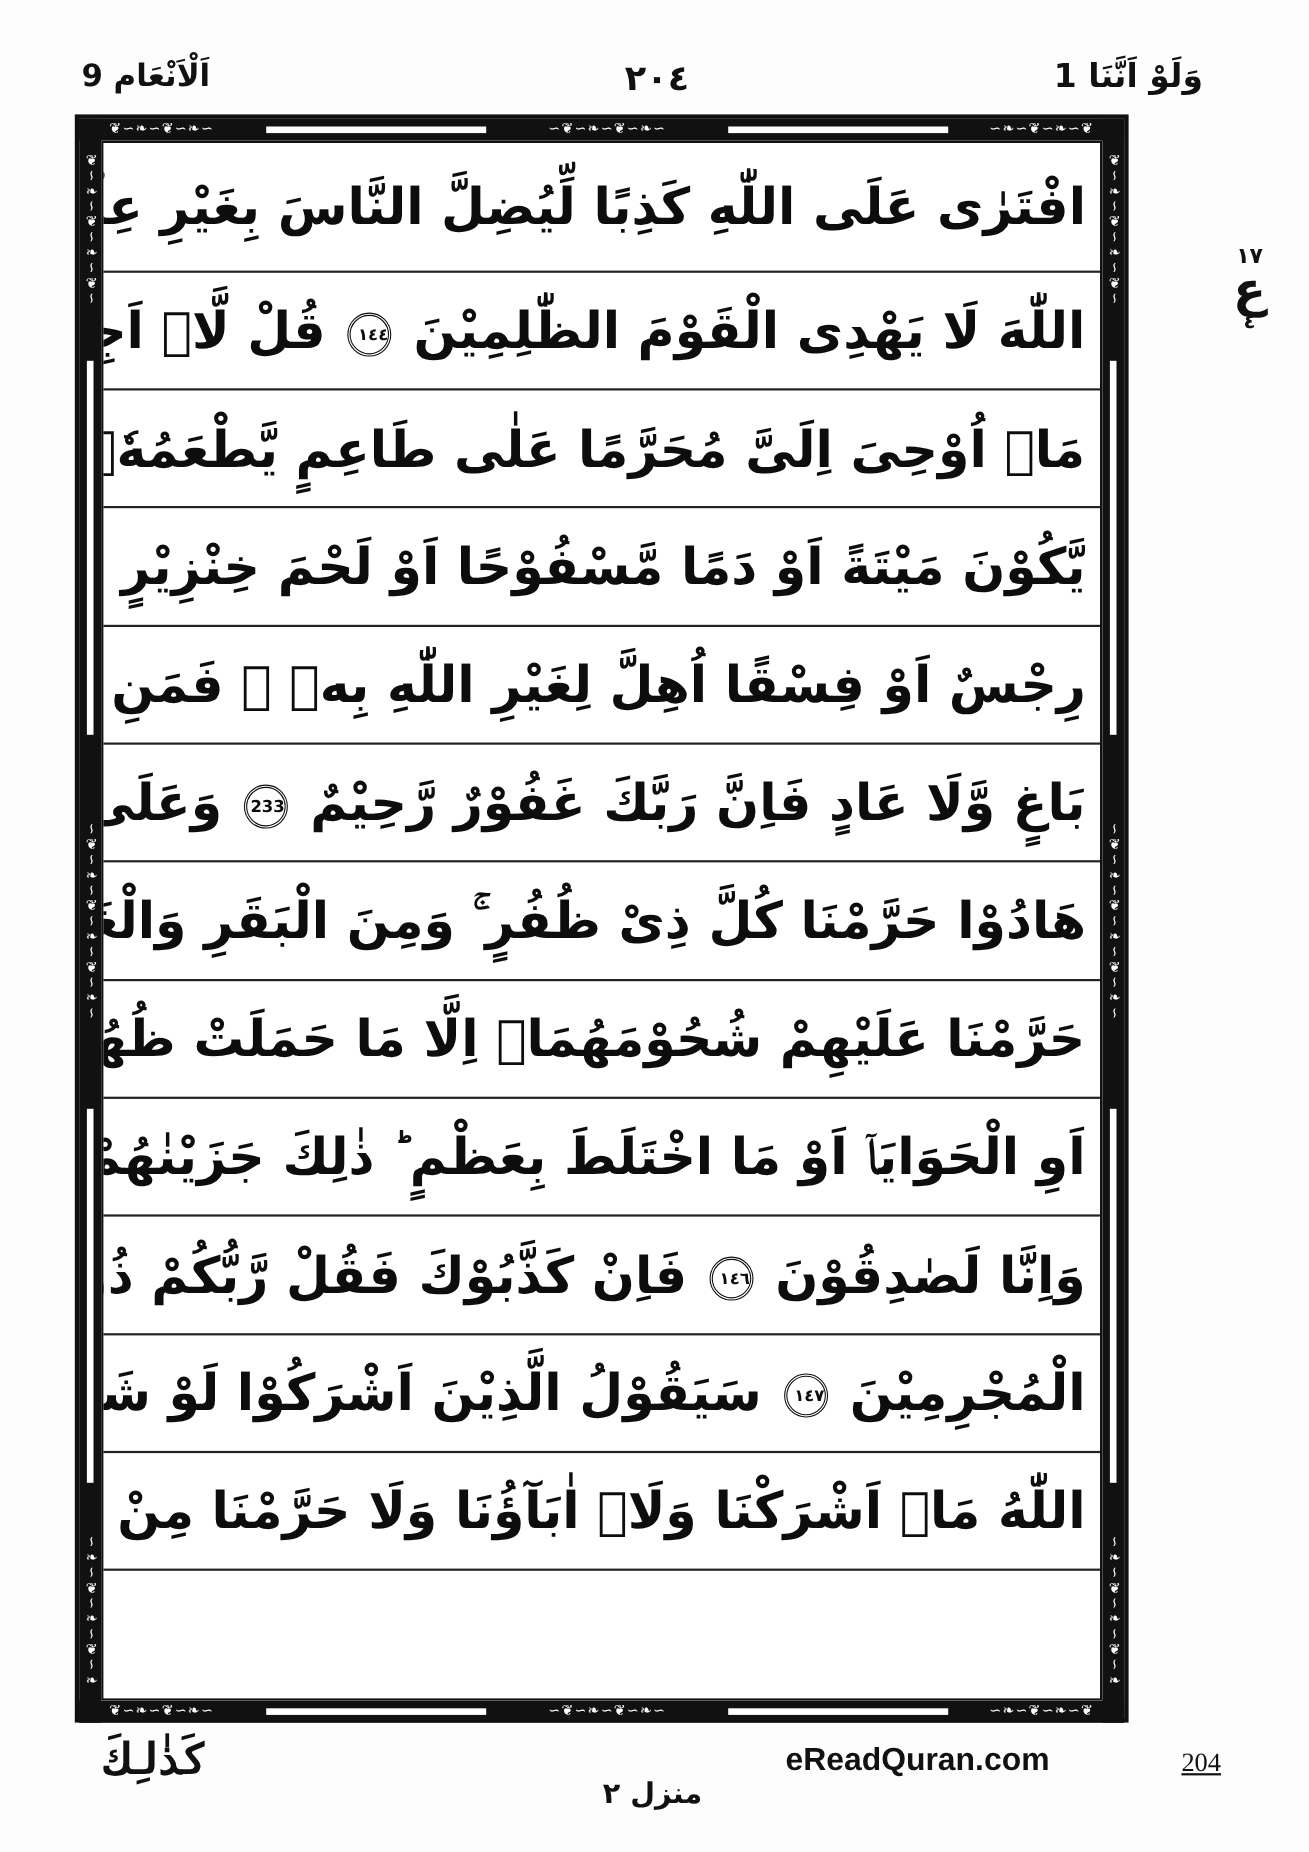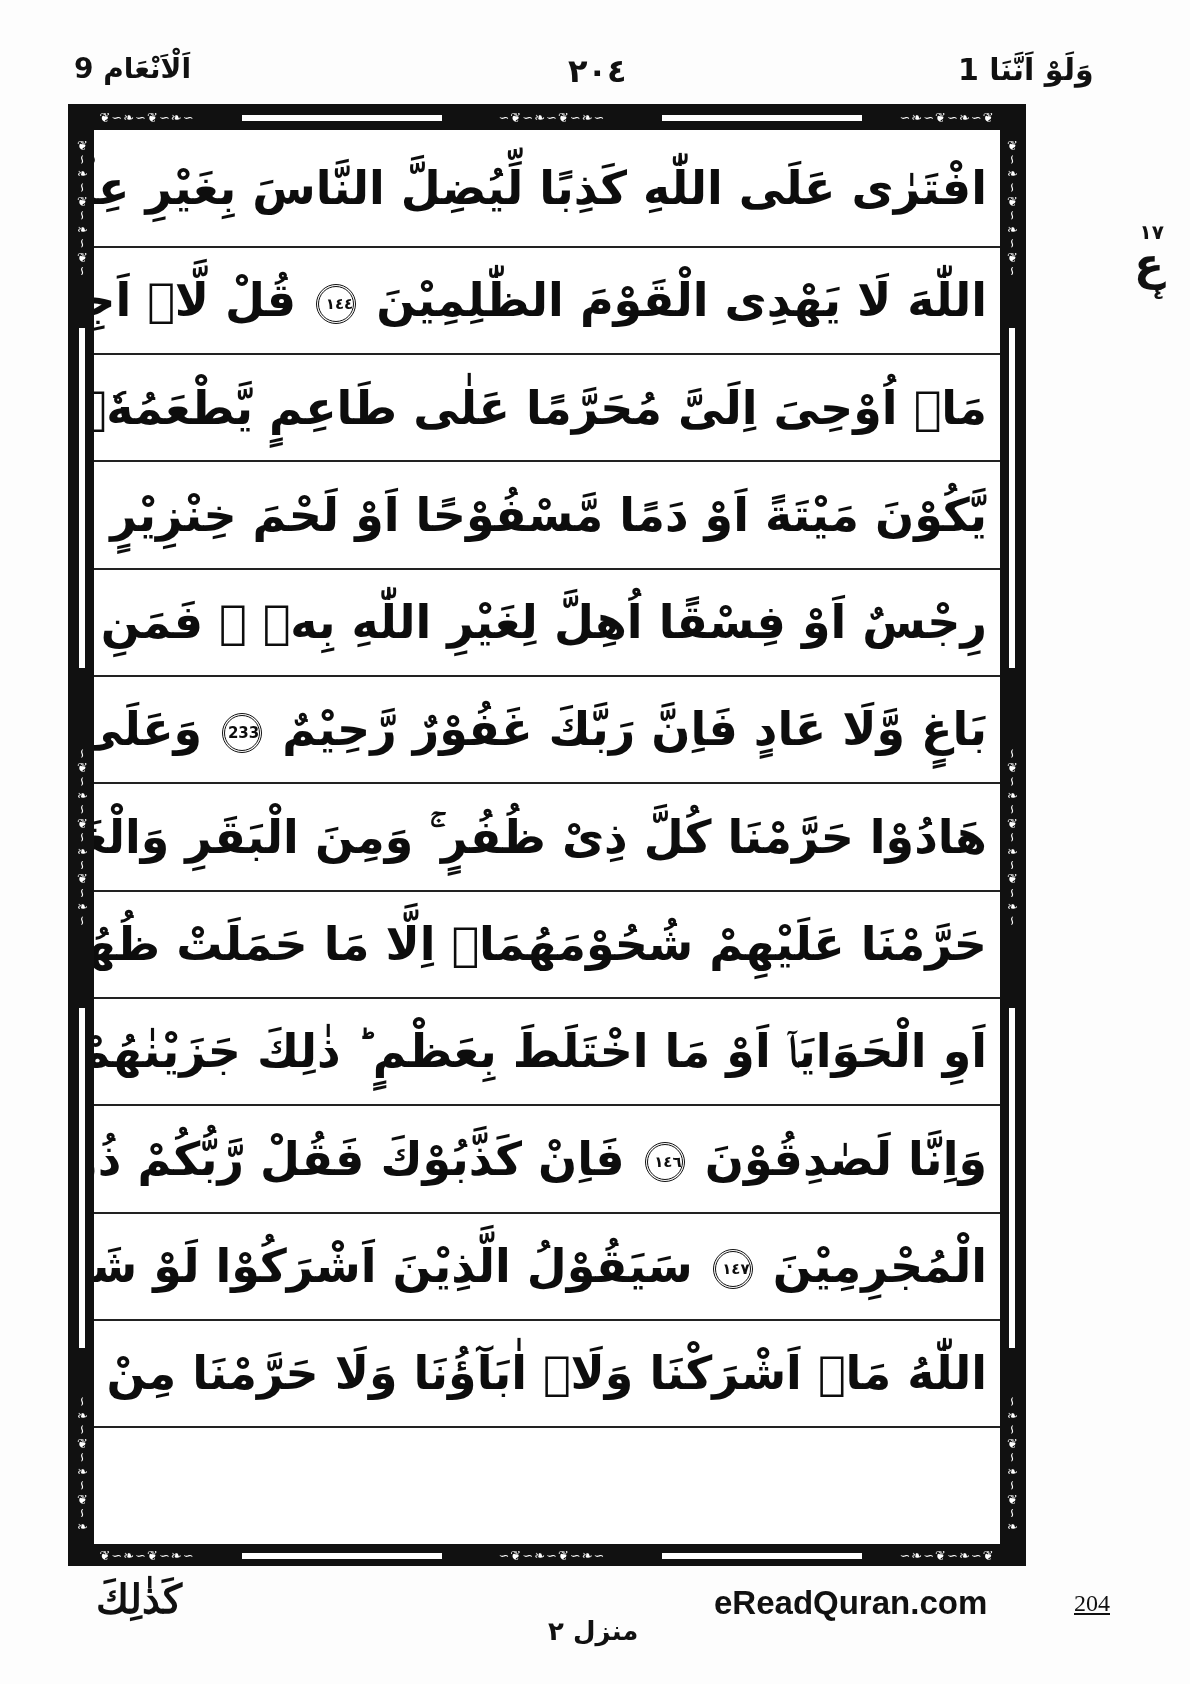--- a/index.html
+++ b/index.html
@@ -38,30 +38,30 @@
     white-space: nowrap; text-align: justify; text-align-last: justify; width: 880px; color: #0d0d0d;
   }
   .vmark {
     display: inline-block; width: 40px; height: 40px; border: 3px double #111; border-radius: 50%;
     font-size: 15px; line-height: 34px; text-align: center; vertical-align: middle; font-weight: bold; box-sizing: border-box;
     margin: 0 4px;
   }
 
   .ruku {
     position: absolute; left: 1108px; top: 222px; width: 56px; direction: rtl;
-    font-weight: bold; color: #111; line-height: 1;
+    text-align: center; font-weight: bold; color: #111; line-height: 1;
   }
   .ruku .n1 { font-size: 20px; display: block; }
   .ruku .ain { font-size: 44px; display: block; }
   .ruku .n2 { font-size: 18px; display: block; margin-top: -2px; }
 
   .ftr { position: absolute; color: #111; }
-  .ftr-catch { left: 96px; top: 1576px; font-size: 40px; font-weight: bold; direction: rtl; font-family: Liberation Sans, sans-serif; }
+  .ftr-catch { left: 96px; top: 1576px; font-size: 40px; font-weight: bold; direction: rtl; font-family: Liberation Mono, monospace; }
   .ftr-manzil { left: 548px; top: 1616px; font-size: 26px; font-weight: bold; direction: rtl; }
-  .ftr-site { left: 714px; top: 1584px; font-size: 33px; font-weight: bold; font-family: "Liberation Sans", sans-serif; }
+  .ftr-site { left: 714px; top: 1584px; font-size: 29px; font-weight: bold; font-family: "Liberation Sans", sans-serif; }
   .ftr-page { left: 1074px; top: 1590px; font-size: 24px; font-family: "Liberation Serif", serif; text-decoration: underline; }
 </style>
 </head>
 <body>
 
 <div class="hdr hdr-right">وَلَوْ اَنَّنَا 1</div>
 <div class="hdr hdr-center">٢٠٤</div>
 <div class="hdr hdr-left">اَلْاَنْعَام 9</div>
 
 <div class="outer"></div>

